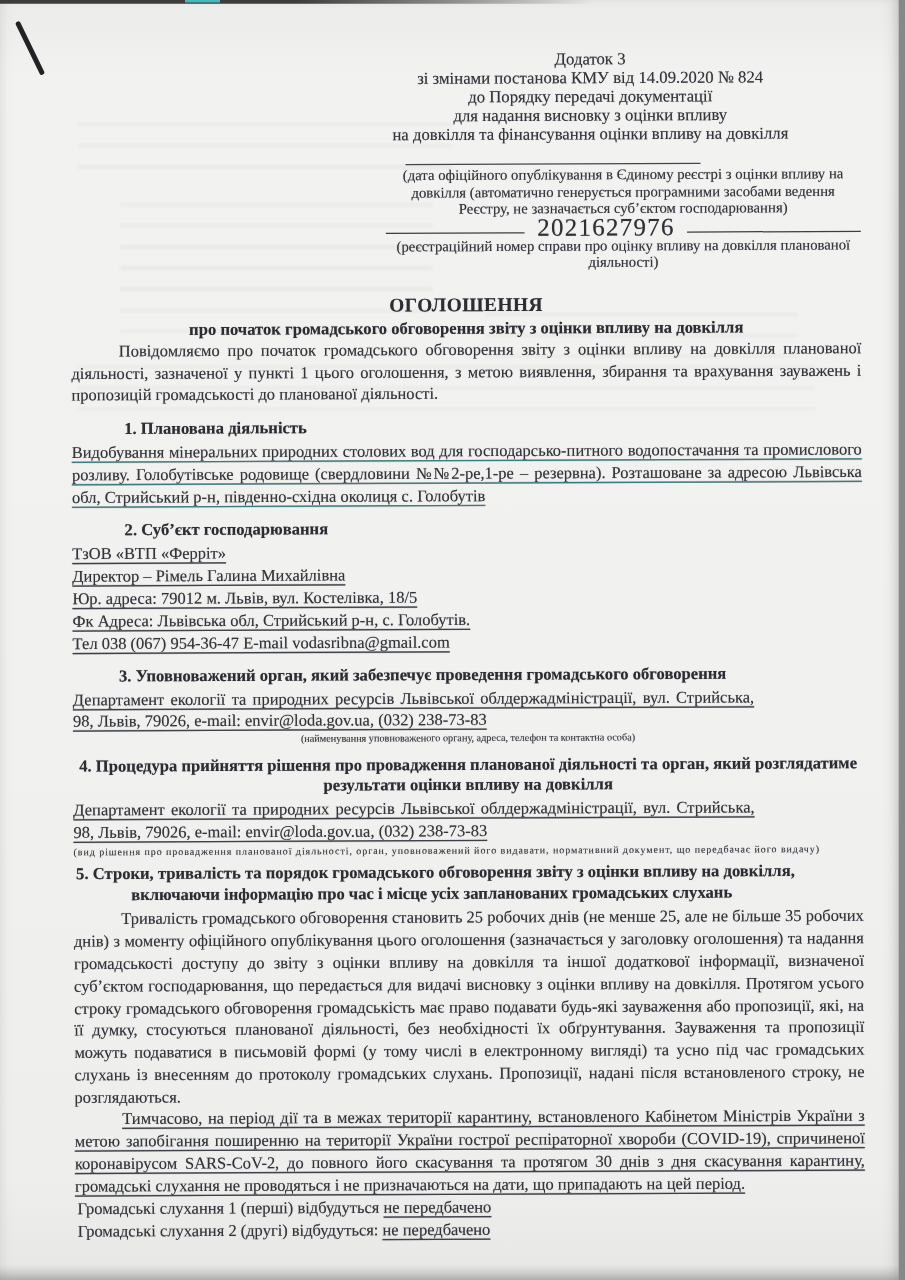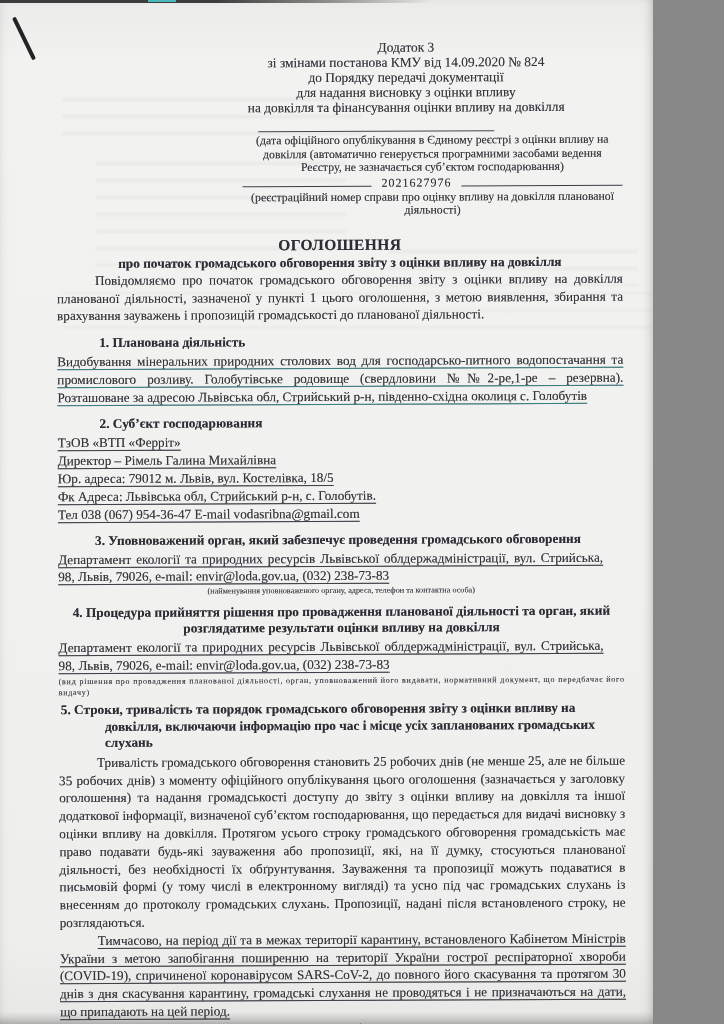--- a/index.html
+++ b/index.html
@@ -1,17 +1,17 @@
 <!DOCTYPE html>
 <html><head>
 <meta charset="utf-8">
 <style>
   html,body{margin:0;padding:0;background:#888;}
   .page{
-    position:relative;width:653px;height:1024px;overflow:hidden;
+    position:relative;width:719px;height:1024px;overflow:hidden;
     background:linear-gradient(180deg,#ebebe9 0%,#f2f2f0 6%,#f1f1ef 55%,#eeeeec 92%,#e7e7e5 100%);
     box-shadow:inset -8px 0 12px -8px rgba(95,95,95,.40), inset 0 -8px 12px -8px rgba(95,95,95,.38), inset 8px 0 14px -12px rgba(120,120,120,.25);
     font-family:"Liberation Serif","DejaVu Serif",serif;
     color:#34353b;
   }
   .page *{box-sizing:border-box;}
   
   .top-edge{position:absolute;top:0;left:0;width:66%;height:3px;
     background:linear-gradient(90deg,#3d3d3d 0 50%,rgba(61,61,61,.55) 75%,rgba(61,61,61,0) 100%);}
   .top-edge-teal{position:absolute;top:0;left:148px;width:28px;height:2px;background:#49c5c9;opacity:.9;}
@@ -27,21 +27,21 @@
   
   .content{position:relative;z-index:1;padding:40px 29px 0 58px;transform:rotate(-0.25deg);
     text-shadow:0 0 .6px rgba(55,60,68,.55);}
   .hdr{width:420px;margin:0 6px 0 auto;text-align:center;font-size:13.4px;line-height:15px;}
   .registry{width:380px;margin:16px 0 0 auto;text-align:center;font-size:11.8px;line-height:13.4px;}
   .rule{height:1.4px;background:#44464c;width:236px;margin:0 auto 2px 16px;}
   .reg-caption{margin:0;}
   .num-row{display:flex;align-items:flex-end;margin:2px 0 1px;}
   .seg{flex:1;border-bottom:1.3px solid #3c3e46;height:2px;margin-bottom:3px;}
   .seg2{flex:1.25;}
-  .num{padding:0 10px;font-size:12px;letter-spacing:1px;text-underline-offset:3px;color:#2e3036;}
+  .num{padding:0 10px;font-size:20px;letter-spacing:1px;text-underline-offset:3px;color:#2e3036;}
   .title{text-align:center;margin-top:18px;font-weight:bold;font-size:15.5px;letter-spacing:.4px;color:#2c2d33;}
   .subtitle{text-align:center;margin-top:1px;font-weight:bold;font-size:13.3px;color:#2c2d33;}
   p.body{margin:0;font-size:13.2px;line-height:17.8px;text-align:justify;}
   .indent{text-indent:38px;}
   .intro{margin-top:2px;}
   .u{text-decoration:underline;text-underline-offset:2.5px;text-decoration-thickness:1.2px;text-decoration-color:#3d4048;}
   .teal-u{text-decoration-color:#3a7d80;}
   .sec-h{font-weight:bold;font-size:13.3px;line-height:16px;color:#2c2d33;}
   .h1{margin:10px 0 2px 42px;}
   .h2{margin:9px 0 2px 42px;}

